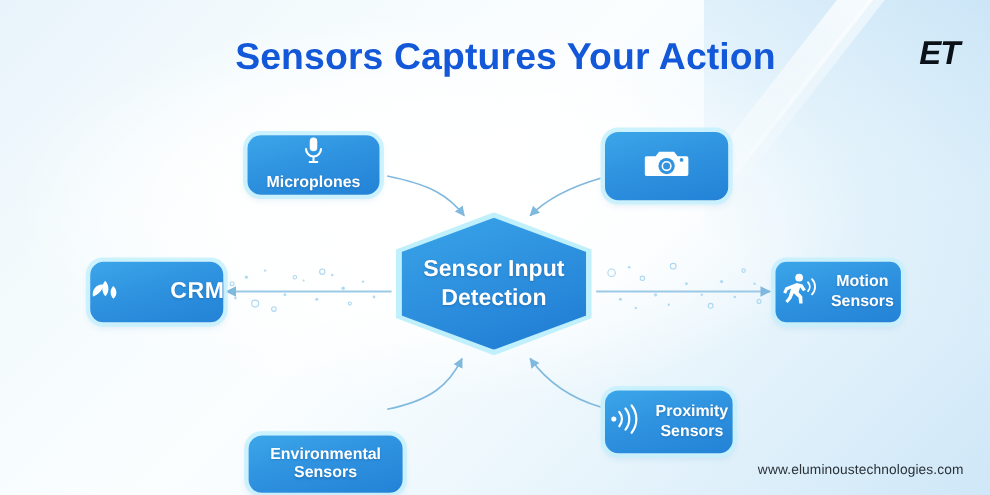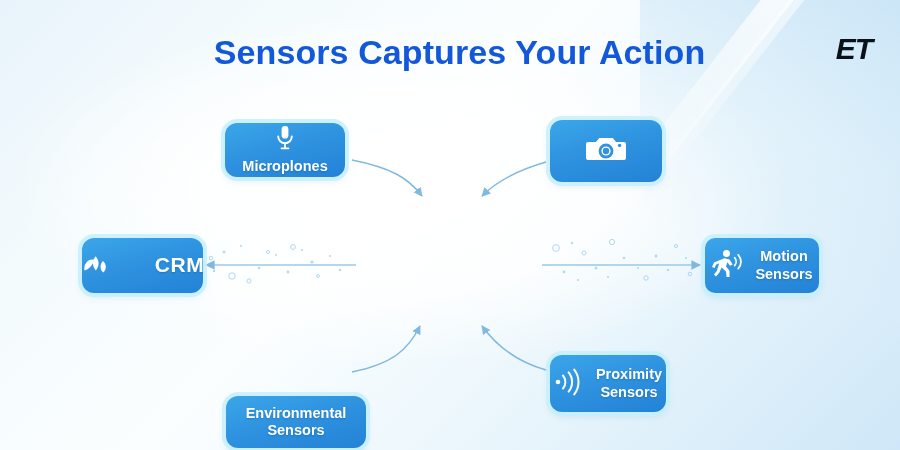--- a/index.html
+++ b/index.html
@@ -233,20 +233,26 @@
       <circle cx="608" cy="277" r="1.1"></circle>
       <circle cx="624" cy="258" r="1.3"></circle>
       <circle cx="638" cy="268" r="1.1"></circle>
       <circle cx="656" cy="256" r="1.5"></circle>
       <circle cx="668" cy="270" r="1.2"></circle>
       <circle cx="686" cy="258" r="1.1"></circle>
       <circle cx="572" cy="243" r="1.2"></circle>
     </g>
   </svg>
 
+  <div class="hex-wrap">
+    <div class="hex hex-glow"></div>
+    <div class="hex hex-inner"></div>
+    <div class="hex-label">Sensor Input
+Detection</div>
+  </div>
 
   <div class="node node-stack n-mic">
     <span class="ico">
       <svg width="20" height="26" viewBox="0 0 20 26">
         <rect x="6.6" y="1" width="6.8" height="12.6" rx="3.4" fill="#fff"></rect>
         <path d="M3.2 11.4 a6.8 6.8 0 0 0 13.6 0" fill="none" stroke="#fff" stroke-width="1.9" stroke-linecap="round"></path>
         <rect x="9.1" y="17.6" width="1.8" height="5.2" fill="#fff"></rect>
         <rect x="5.6" y="22.4" width="8.8" height="1.8" rx="0.9" fill="#fff"></rect>
       </svg>
     </span>
@@ -302,14 +308,15 @@
         <circle cx="4" cy="15" r="2.3" fill="#fff"></circle>
         <path d="M9 8.5 a10 10 0 0 1 0 13" fill="none" stroke="#fff" stroke-width="2" stroke-linecap="round"></path>
         <path d="M14.6 5.4 a15 15 0 0 1 0 19.2" fill="none" stroke="#fff" stroke-width="2" stroke-linecap="round"></path>
         <path d="M20.2 2.6 a20 20 0 0 1 0 24.8" fill="none" stroke="#fff" stroke-width="2" stroke-linecap="round"></path>
       </svg>
     </span>
     <span class="node-text">Proximity
 Sensors</span>
   </div>
 
+  <div class="footer-url">www.eluminoustechnologies.com</div>
 
 </div>
 
 </body></html>

